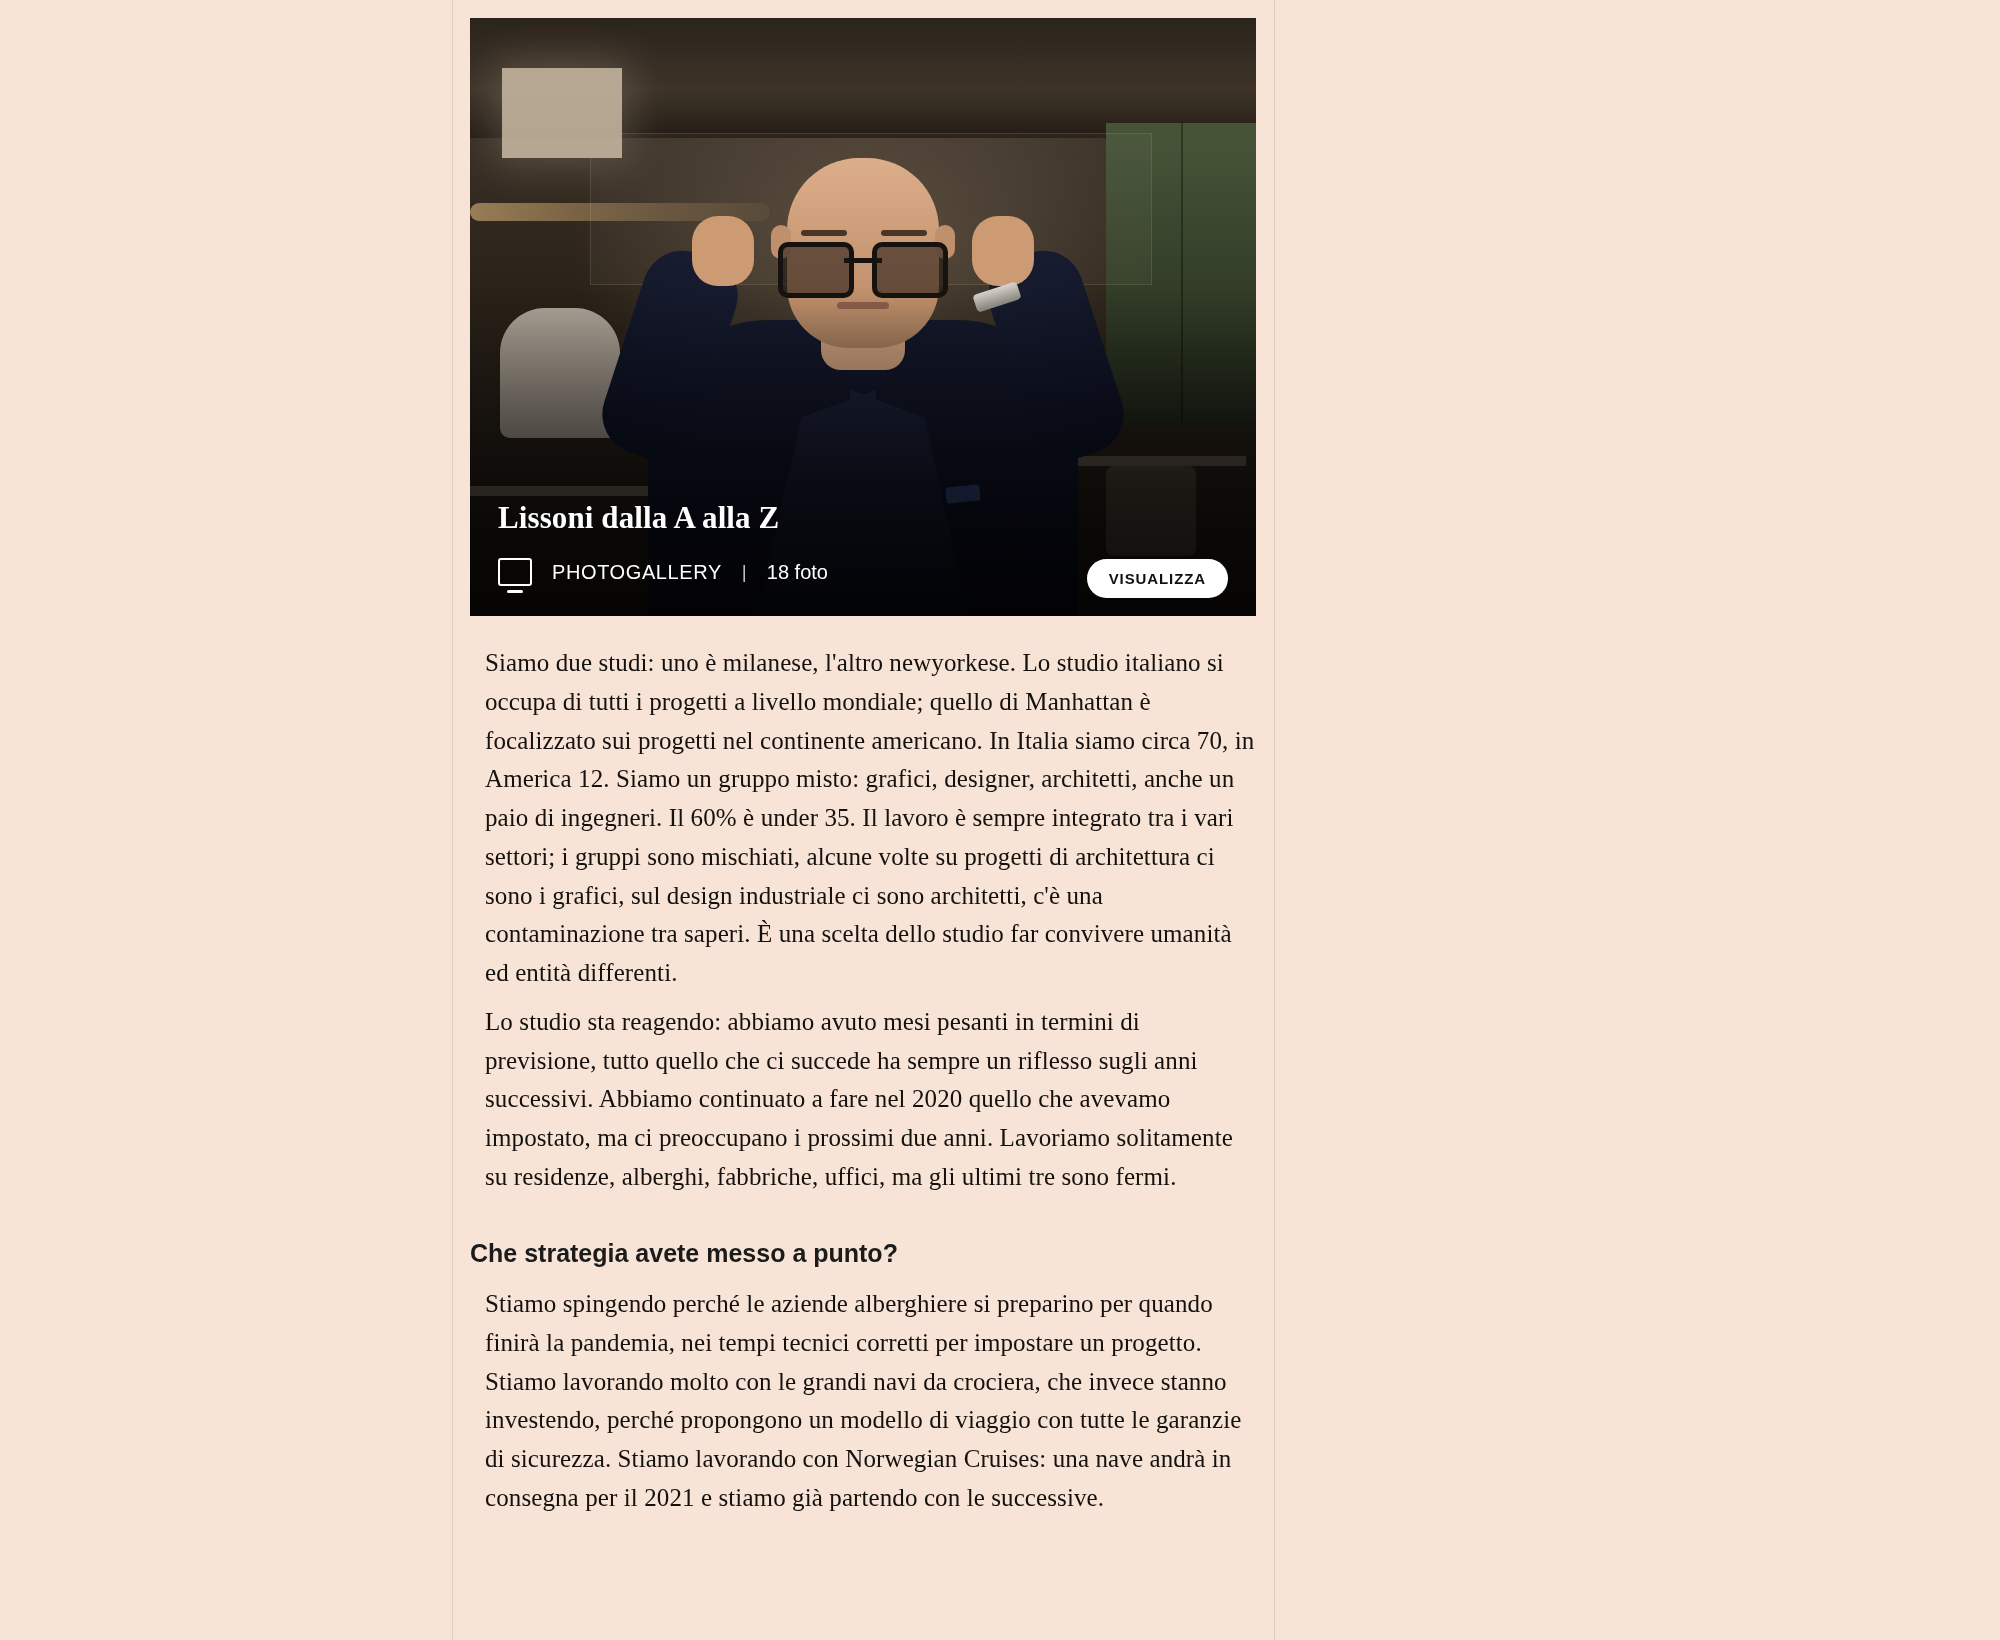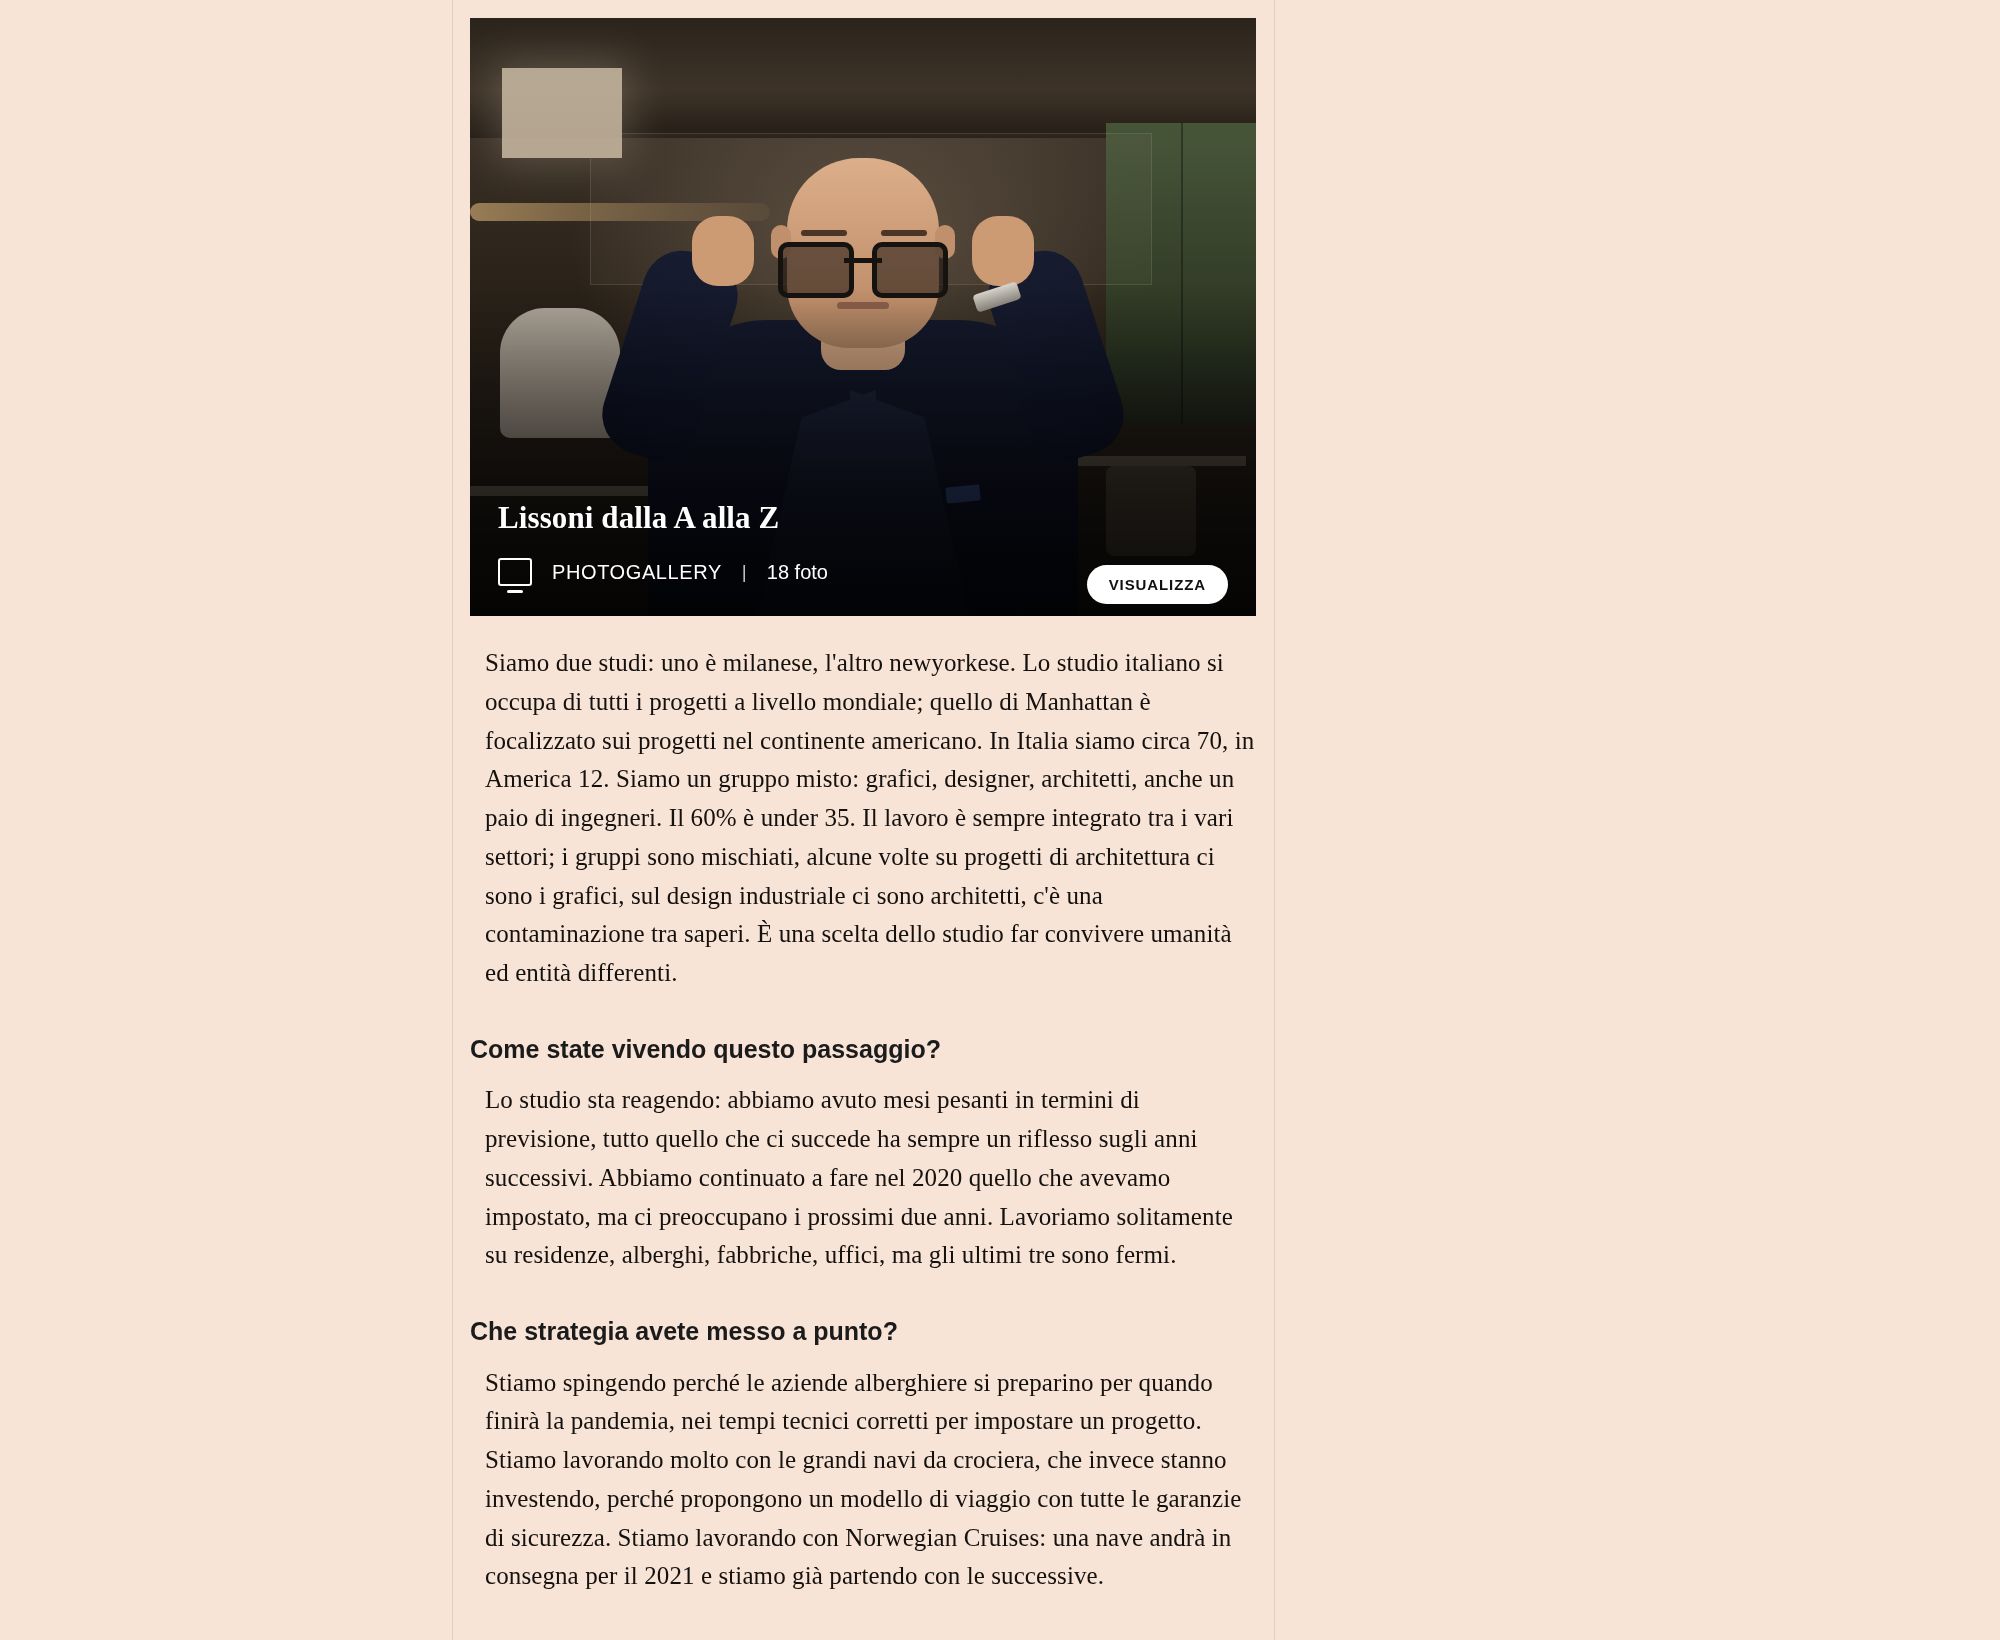--- a/index.html
+++ b/index.html
@@ -227,21 +227,21 @@
   }
   .gallery-label {
     font-size: 20px;
     letter-spacing: .6px;
   }
   .gallery-sep { opacity: .75; font-size: 19px; }
   .gallery-count { font-size: 20px; }
   .btn-view {
     position: absolute;
     right: 28px;
-    bottom: 12px;
+    bottom: 18px;
     background: #ffffff;
     color: #111111;
     border: none;
     border-radius: 999px;
     padding: 11px 22px;
     font-size: 15px;
     font-weight: 700;
     letter-spacing: .9px;
     cursor: pointer;
     font-family: "Liberation Sans", sans-serif;
@@ -327,21 +327,20 @@
         </div>
       </div>
 
       <button class="btn-view">VISUALIZZA</button>
     </div>
 
     <div class="article">
 
       <p class="a">Siamo due studi: uno è milanese, l'altro newyorkese. Lo studio italiano si occupa di tutti i progetti a livello mondiale; quello di Manhattan è focalizzato sui progetti nel continente americano. In Italia siamo circa 70, in America 12. Siamo un gruppo misto: grafici, designer, architetti, anche un paio di ingegneri. Il 60% è under 35. Il lavoro è sempre integrato tra i vari settori; i gruppi sono mischiati, alcune volte su progetti di architettura ci sono i grafici, sul design industriale ci sono architetti, c'è una contaminazione tra saperi. È una scelta dello studio far convivere umanità ed entità differenti.</p>
 
-      <h3 class="q">Come state vivendo questo passaggio?</h3>
       <p class="a">Lo studio sta reagendo: abbiamo avuto mesi pesanti in termini di previsione, tutto quello che ci succede ha sempre un riflesso sugli anni successivi. Abbiamo continuato a fare nel 2020 quello che avevamo impostato, ma ci preoccupano i prossimi due anni. Lavoriamo solitamente su residenze, alberghi, fabbriche, uffici, ma gli ultimi tre sono fermi.</p>
 
       <h3 class="q">Che strategia avete messo a punto?</h3>
       <p class="a">Stiamo spingendo perché le aziende alberghiere si preparino per quando finirà la pandemia, nei tempi tecnici corretti per impostare un progetto. Stiamo lavorando molto con le grandi navi da crociera, che invece stanno investendo, perché propongono un modello di viaggio con tutte le garanzie di sicurezza. Stiamo lavorando con Norwegian Cruises: una nave andrà in consegna per il 2021 e stiamo già partendo con le successive.</p>
 
     </div>
   </div>
 </div>
 
 </body></html>

